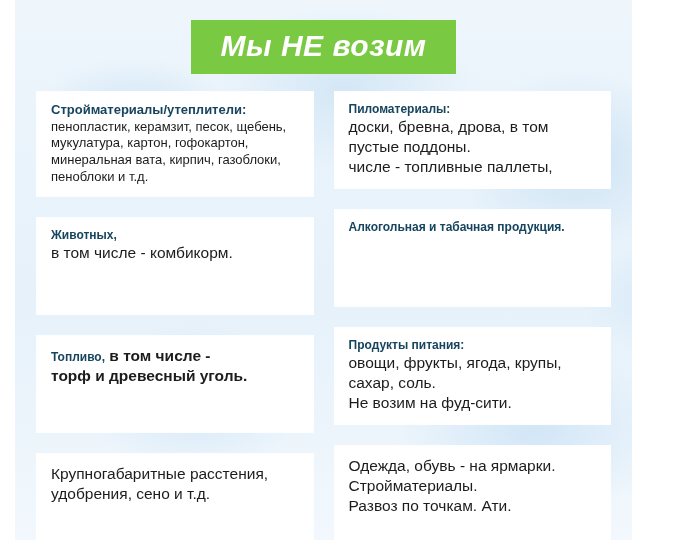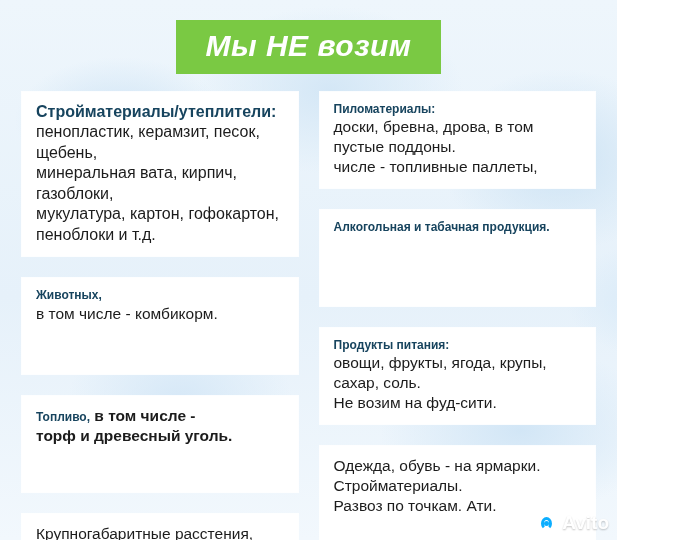--- a/index.html
+++ b/index.html
@@ -12,20 +12,21 @@
     font-family: "Liberation Sans", sans-serif;
     background: #ffffff;
     overflow: hidden;
   }
   .poster {
     position: relative;
     width: 617px;
     height: 540px;
     background: #e8f2fa;
     overflow: hidden;
+    margin-left: 15px;
   }
   
   .bg-map {
     position: absolute;
     inset: 0;
     background:
       radial-gradient(ellipse 150px 90px at 120px 120px, #cfe4f5 0%, rgba(207,228,245,0) 70%),
       radial-gradient(ellipse 190px 120px at 330px 90px, #d4e7f6 0%, rgba(212,231,246,0) 70%),
       radial-gradient(ellipse 170px 130px at 560px 160px, #cde3f4 0%, rgba(205,227,244,0) 70%),
       radial-gradient(ellipse 160px 110px at 180px 400px, #d6e8f7 0%, rgba(214,232,247,0) 70%),
@@ -67,21 +68,21 @@
     flex: 1 1 0;
     display: flex;
     flex-direction: column;
     gap: 22px;
   }
   .card {
     background: #ffffff;
     padding: 10px 12px 11px 14px;
     box-sizing: border-box;
     color: #1c1c1c;
-    font-size: 16px;
+    font-size: 13px;
     line-height: 1.28;
     box-shadow: 0 0 0 1px rgba(255,255,255,0.9);
   }
   .col-left .card { min-height: 96px; }
   .col-right .card { min-height: 96px; }
 
   .card .hdr {
     font-weight: bold;
     color: #17445e;
   }
@@ -164,22 +165,22 @@
   </div>
 
   <div class="columns">
 
     <div class="col col-left">
 
       <div class="card">
         <span class="hdr">Стройматериалы/утеплители:</span>
         <span class="body">
           <span class="line">пенопластик, керамзит, песок, щебень,</span>
+          <span class="line">мукулатура, картон, гофокартон,</span>
           <span class="line">минеральная вата, кирпич, газоблоки,</span>
-          <span class="line">мукулатура, картон, гофокартон,</span>
           <span class="line">пеноблоки и т.д.</span>
         </span>
       </div>
 
       <div class="card big">
         <span class="hdr line">Животных,</span>
         <span class="body">
           <span class="line">в том числе - комбикорм.</span>
         </span>
       </div>
@@ -227,17 +228,13 @@
         <span class="body">
           <span class="line">Одежда, обувь - на ярмарки.</span>
           <span class="line">Стройматериалы.</span>
           <span class="line">Развоз по точкам. Ати.</span>
         </span>
       </div>
 
     </div>
   </div>
 
-  <div class="watermark">
-    <span class="wm-logo"></span>
-    <span>Avito</span>
-  </div>
 </div>
 
 </body></html>

